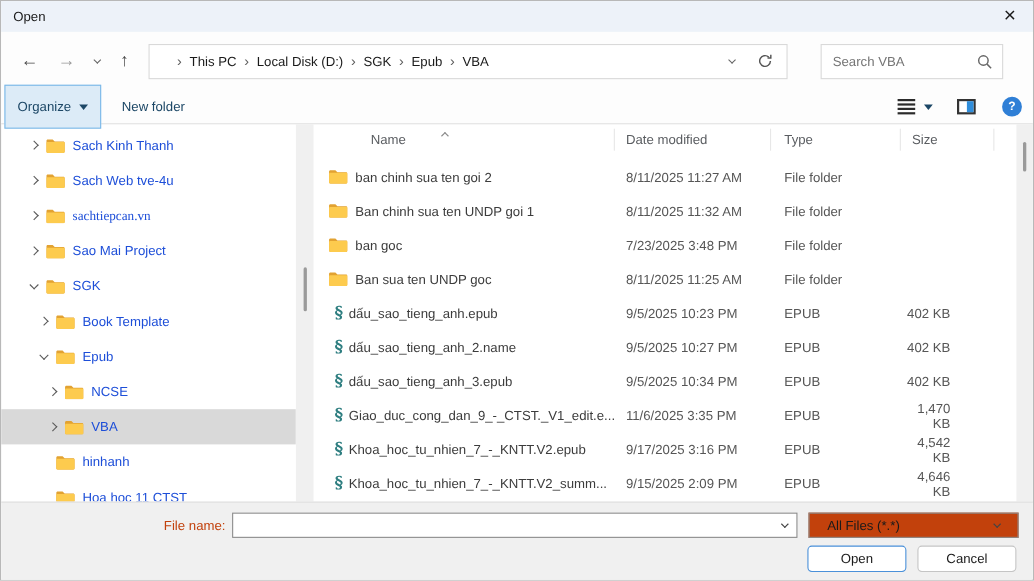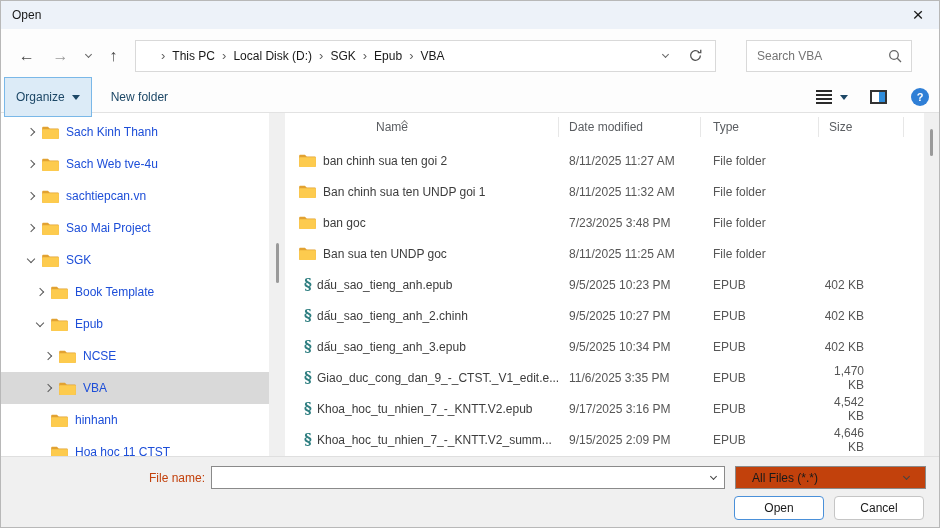--- a/index.html
+++ b/index.html
@@ -72,21 +72,21 @@
   .list-gutter { width:15px; }
   .scroll-thumb { position:absolute; background:#9A9A9A; border-radius:2px; }
   .sb-thumb { left:7px; width:3px; top:130px; height:40px; }
   .list-thumb { left:6px; width:3px; top:16px; height:27px; }
 
   .list-area { flex:1; position:relative; overflow:hidden; }
   .grid-cols { display:grid; grid-template-columns:274px 142px 118px 85px 1fr; }
   .list-header { height:28px; align-items:center; color:#5A5D61; }
   .list-header .hcell { height:20px; line-height:20px; border-right:1px solid #E7E7E7; }
   .list-header .hcell:last-child { border-right:none; }
-  .h-name { padding-left:52px;margin-left:39px; }
+  .h-name { padding-left:52px; }
   .h-date { padding-left:10px; }
   .h-type { padding-left:12px; }
   .h-size { padding-left:10px; }
   .sort-caret { position:absolute; top:2px; left:117px; }
   .sort-caret .chev { width:5px; height:5px; border-color:#8a8a8a; transform:rotate(-135deg); }
   .rows { padding-top:4px; }
   .file-row { height:31px; align-items:center; color:#565656; }
   .cell-name { display:flex; align-items:center; padding-left:14px; color:#3C3C3C; overflow:hidden; white-space:nowrap; }
   .cell-name .tree-icon { margin-right:7px; }
   .epub-glyph { font-family:"DejaVu Serif","Liberation Serif",serif; color:#2E7E80; font-size:15px; font-weight:bold;
@@ -198,21 +198,21 @@
             <span class="chev right"></span>
           </span>
           <span class="tree-icon">
             <svg width="17" height="13" viewBox="0 0 18 14">
               <path d="M0 2.2 C0 1.4 0.6 0.8 1.4 0.8 L6.2 0.8 L8.2 2.8 L16.6 2.8 C17.4 2.8 18 3.4 18 4.2 L18 12.6 C18 13.4 17.4 14 16.6 14 L1.4 14 C0.6 14 0 13.4 0 12.6 Z" fill="#E2A232"></path>
               <path d="M0 4.6 C0 3.9 0.6 3.4 1.3 3.4 L16.7 3.4 C17.4 3.4 18 3.9 18 4.6 L18 12.7 C18 13.4 17.4 14 16.7 14 L1.3 14 C0.6 14 0 13.4 0 12.7 Z" fill="#FDCB4E"></path>
             </svg>
           </span>
           <span class="tree-label">Sach Web tve-4u</span>
         </div>
-        <div class="tree-item" style="padding-left: 24px;">
+        <div class="tree-item" style="padding-left: 24px; font-family: Liberation Serif, serif;">
           <span class="tree-chev">
             <span class="chev right"></span>
           </span>
           <span class="tree-icon">
             <svg width="17" height="13" viewBox="0 0 18 14">
               <path d="M0 2.2 C0 1.4 0.6 0.8 1.4 0.8 L6.2 0.8 L8.2 2.8 L16.6 2.8 C17.4 2.8 18 3.4 18 4.2 L18 12.6 C18 13.4 17.4 14 16.6 14 L1.4 14 C0.6 14 0 13.4 0 12.6 Z" fill="#E2A232"></path>
               <path d="M0 4.6 C0 3.9 0.6 3.4 1.3 3.4 L16.7 3.4 C17.4 3.4 18 3.9 18 4.6 L18 12.7 C18 13.4 17.4 14 16.7 14 L1.3 14 C0.6 14 0 13.4 0 12.7 Z" fill="#FDCB4E"></path>
             </svg>
           </span>
           <span class="tree-label">sachtiepcan.vn</span>
@@ -393,21 +393,21 @@
               <span>dấu_sao_tieng_anh.epub</span>
             </span>
             <span class="h-date">9/5/2025 10:23 PM</span>
             <span class="h-type">EPUB</span>
             <span class="cell-size">402 KB</span>
             <span></span>
           </div>
           <div class="grid-cols file-row">
             <span class="cell-name">
               <span class="epub-glyph">§</span>
-              <span>dấu_sao_tieng_anh_2.chinh</span>
+              <span>dấu_sao_tieng_anh_2.name</span>
             </span>
             <span class="h-date">9/5/2025 10:27 PM</span>
             <span class="h-type">EPUB</span>
             <span class="cell-size">402 KB</span>
             <span></span>
           </div>
           <div class="grid-cols file-row">
             <span class="cell-name">
               <span class="epub-glyph">§</span>
               <span>dấu_sao_tieng_anh_3.epub</span>

